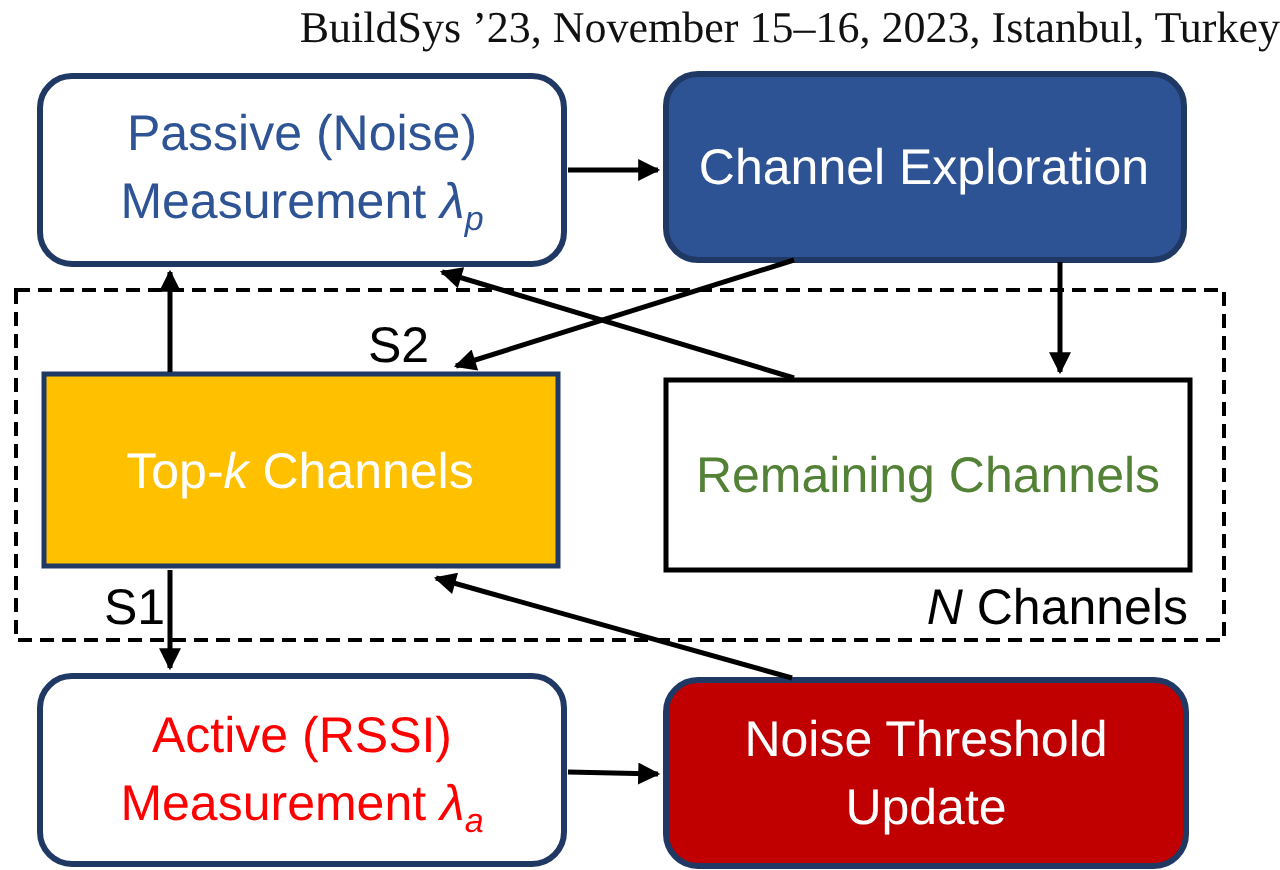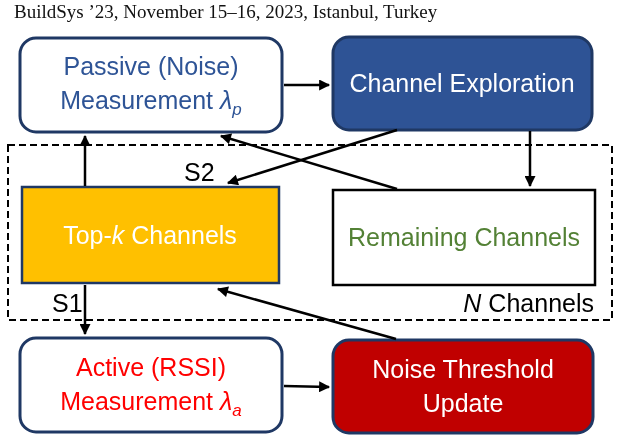--- a/index.html
+++ b/index.html
@@ -6,22 +6,23 @@
   .canvas{
     position:relative;
     width:640px;height:435px;
     background:#ffffff;
     overflow:hidden;
     font-family:"Liberation Sans", sans-serif;
   }
   .paper-header{
     position:absolute;
     top:1px;right:0;left:14px;
+    text-align:right;
     font-family:"Liberation Serif", serif;
-    font-size:19px;
+    font-size:22px;
     color:#111111;
     white-space:nowrap;
   }
   svg{position:absolute;left:0;top:0;}
   .node-label{font-family:"Liberation Sans", sans-serif;}
 </style>
 </head>
 <body>
 
 <div class="canvas">

